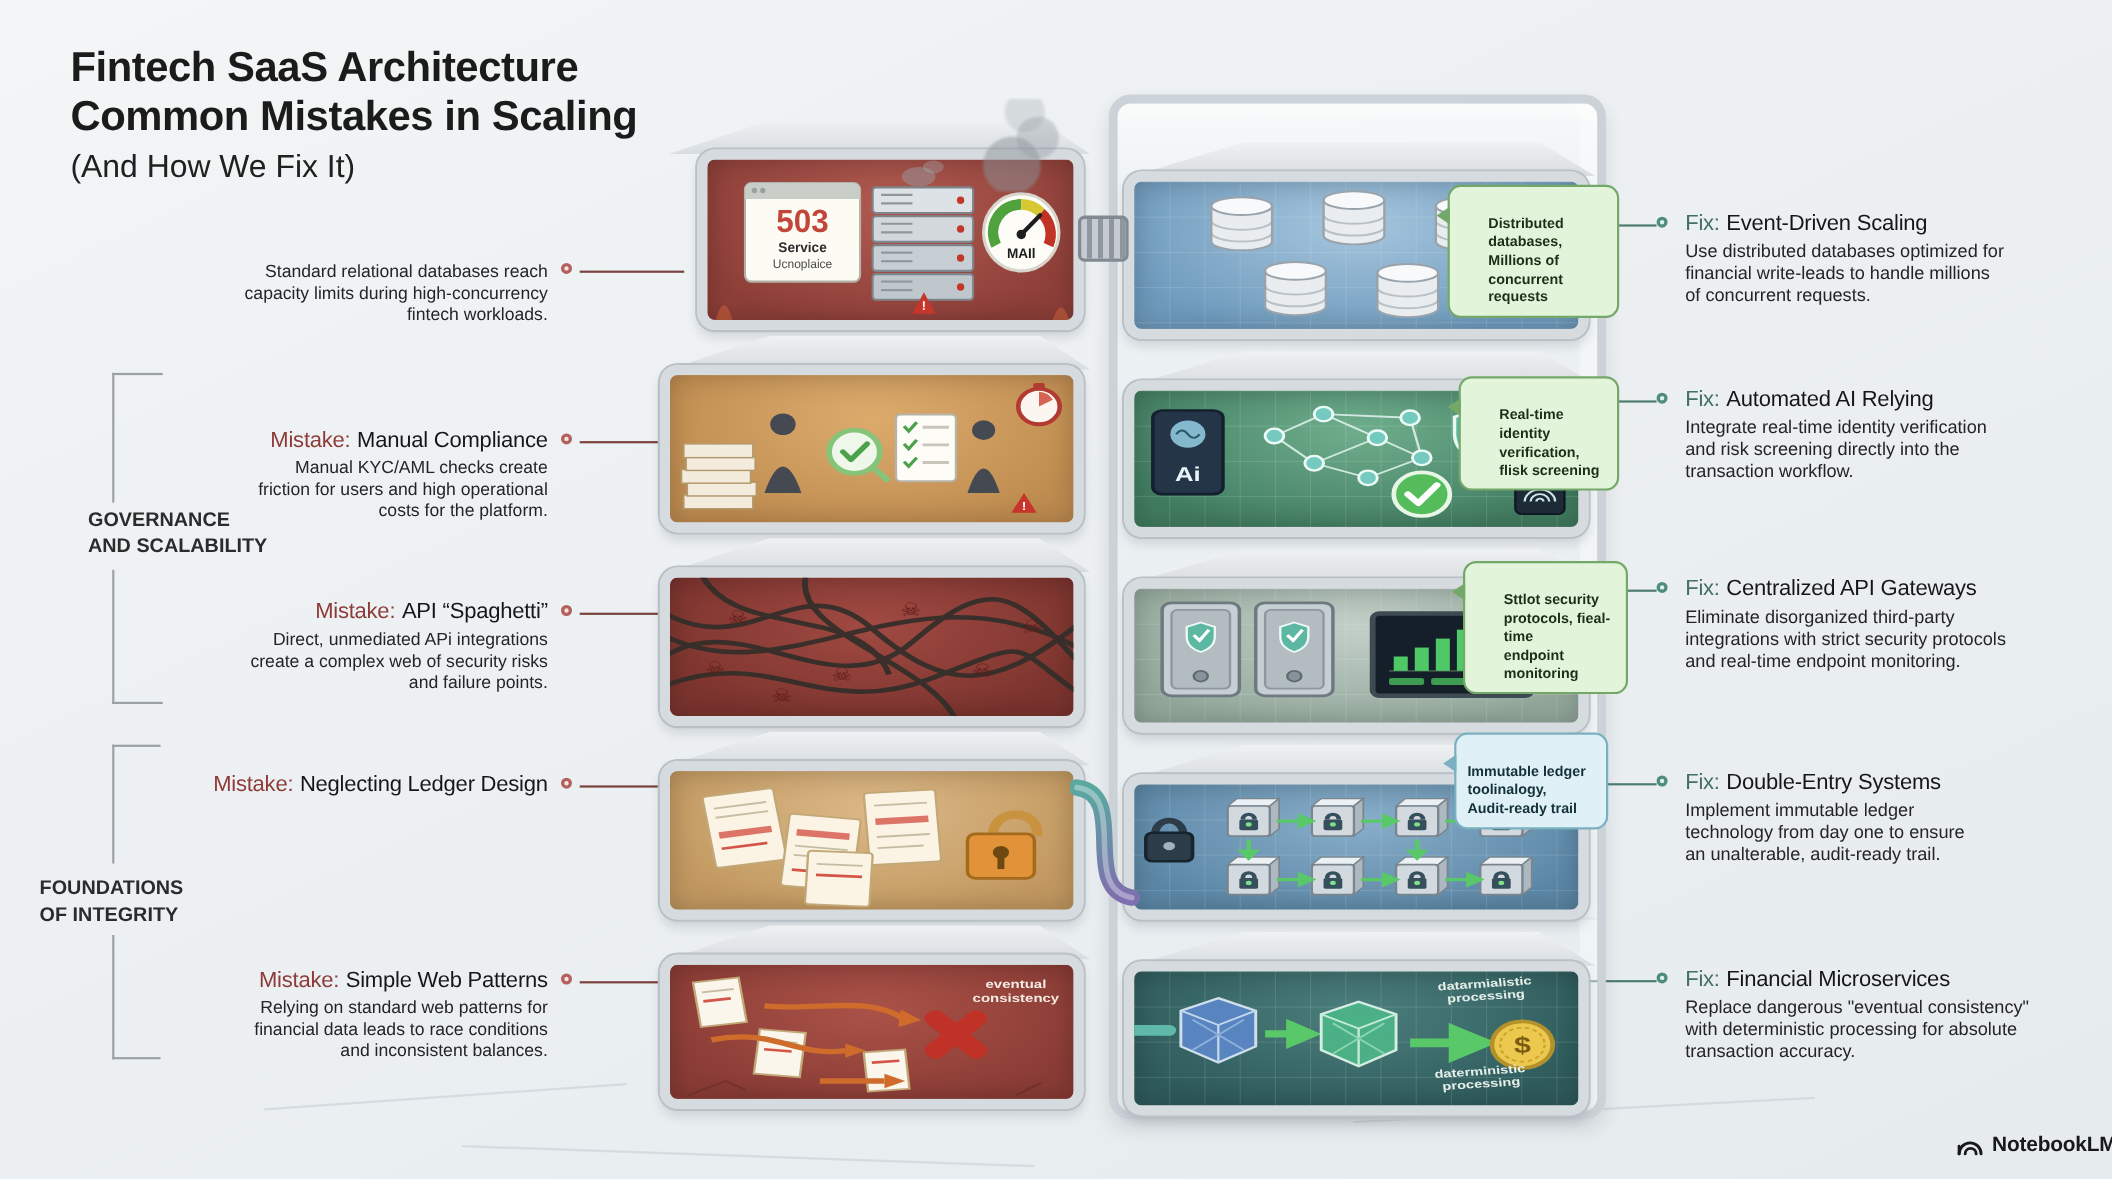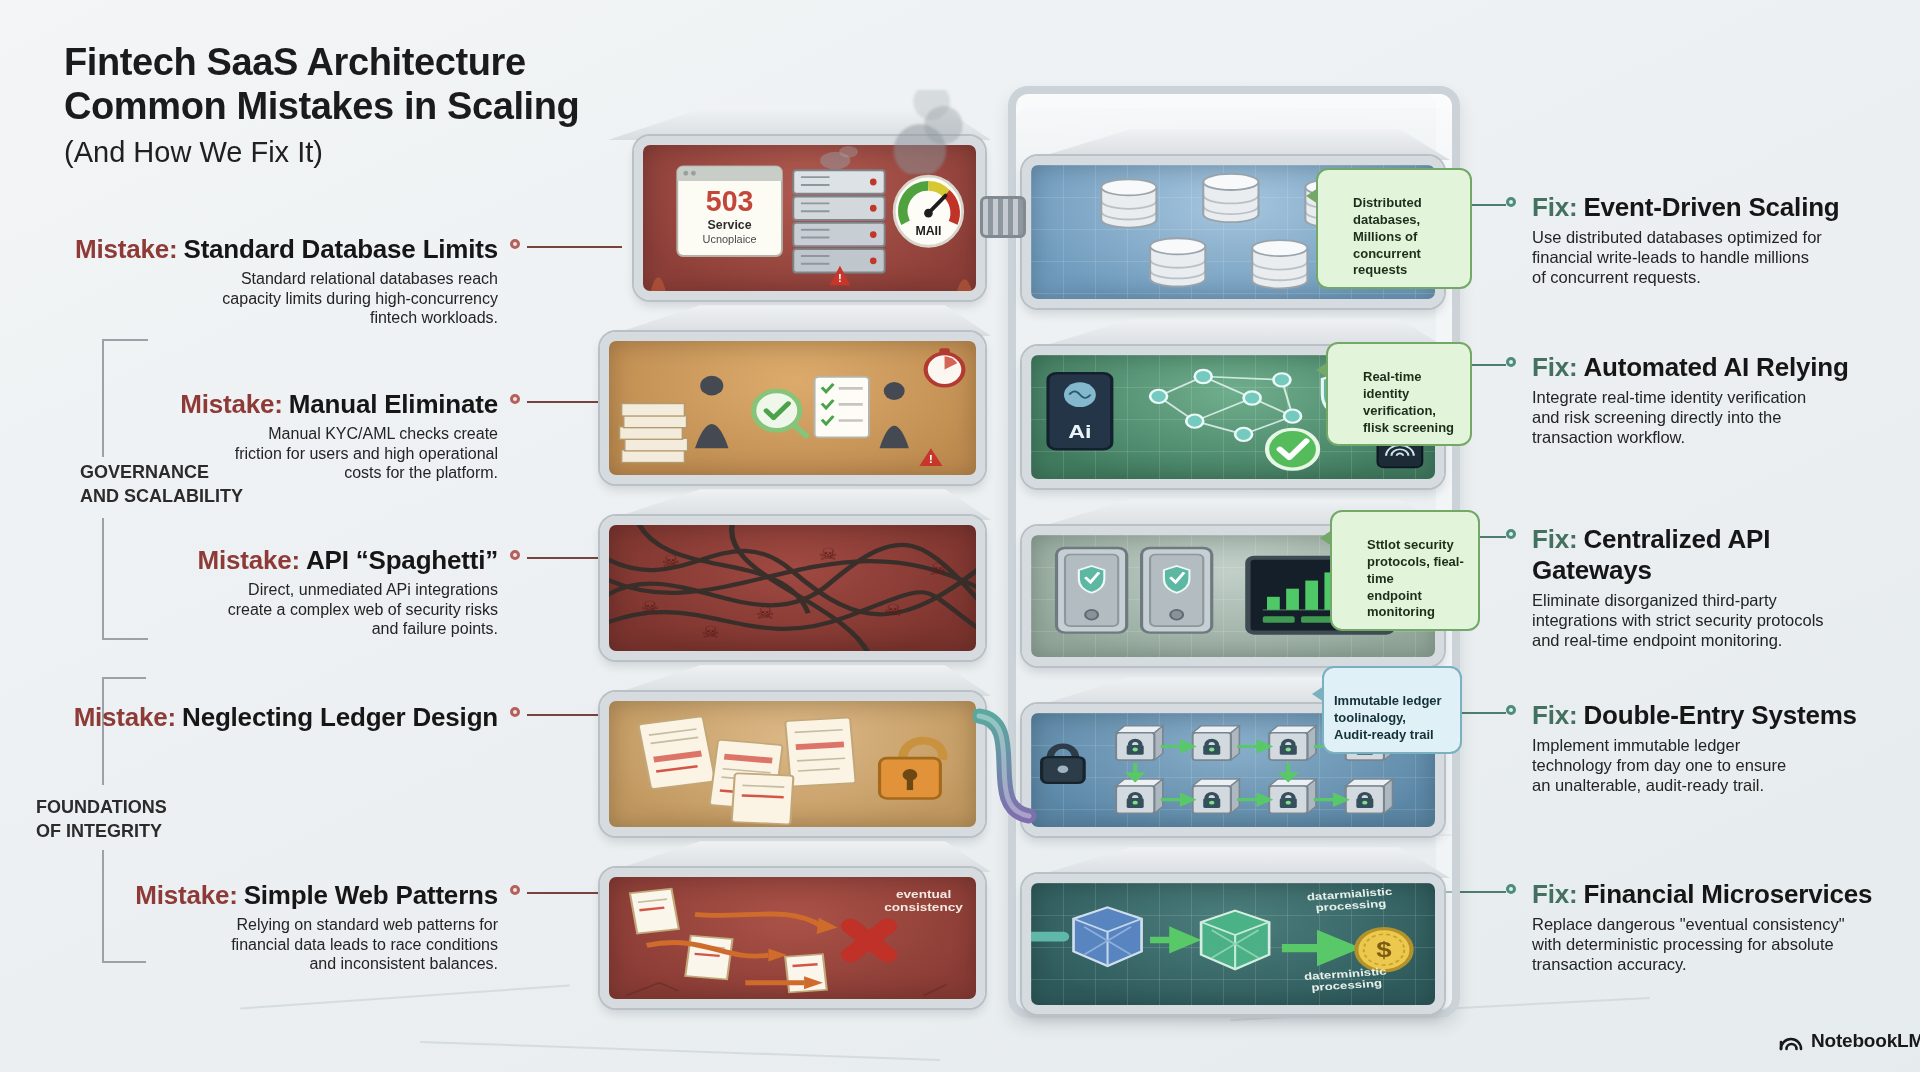--- a/index.html
+++ b/index.html
@@ -12,21 +12,21 @@
   .floor-line { position:absolute; height:2px; background:#d0d7db; opacity:.8; z-index:0; }
 
   
   .title-block { position:absolute; left:64px; top:40px; z-index:6; }
   .title { font-size:38px; font-weight:bold; color:#1b1b1b; line-height:1.16; letter-spacing:-.4px; }
   .subtitle { font-size:29px; font-weight:400; color:#202020; margin-top:8px; }
 
   
   .mistake { position:absolute; left:68px; width:430px; text-align:right; z-index:6; }
   .fix { position:absolute; left:1532px; width:360px; text-align:left; z-index:6; }
-  .m-head, .f-head { font-size:26px; font-weight:bold; color:#161616; letter-spacing:-.2px; }
+  .m-head, .f-head { font-size:20px; font-weight:normal; color:#161616; letter-spacing:-.2px; }
   .m-prefix { color:#8e3b38; margin-right:6px; }
   .f-prefix { color:#43705f; margin-right:6px; }
   .m-body, .f-body { font-size:16px; line-height:1.22; color:#242424; margin-top:4px; }
   .f-body { font-size:16.5px; }
 
   
   .connector { position:absolute; height:2px; z-index:1; }
   .connector.red { background:#7a423e; }
   .connector.teal { background:#4c7d6f; }
   .node { position:absolute; width:10px; height:10px; border-radius:50%; z-index:6; }
@@ -122,30 +122,29 @@
 AND SCALABILITY</div>
 
   <div class="bracket-line" style="left:102px;top:677px;width:44px;height:2px;"></div>
   <div class="bracket-line" style="left:102px;top:677px;width:2px;height:108px;"></div>
   <div class="bracket-line" style="left:102px;top:850px;width:2px;height:113px;"></div>
   <div class="bracket-line" style="left:102px;top:961px;width:44px;height:2px;"></div>
   <div class="group-label pre" style="left:36px;top:795px;">FOUNDATIONS
 OF INTEGRITY</div>
 
   <div class="mistake" style="top:234px;">
-    <div class="m-head"><span class="m-prefix">Mistake:</span><span>Standard Database Limits</span></div>
     <div class="m-body pre">Standard relational databases reach
 capacity limits during high-concurrency
 fintech workloads.</div>
   </div>
   <div class="connector red" style="left:527px;top:246px;width:95px;"></div>
   <div class="node red" style="left:510px;top:239px;"></div>
 
   <div class="mistake" style="top:389px;">
-    <div class="m-head"><span class="m-prefix">Mistake:</span><span>Manual Eliminate</span></div>
+    <div class="m-head"><span class="m-prefix">Mistake:</span><span>Manual Compliance</span></div>
     <div class="m-body pre">Manual KYC/AML checks create
 friction for users and high operational
 costs for the platform.</div>
   </div>
   <div class="connector red" style="left:527px;top:401px;width:95px;"></div>
   <div class="node red" style="left:510px;top:394px;"></div>
 
   <div class="mistake" style="top:545px;">
     <div class="m-head"><span class="m-prefix">Mistake:</span><span>API “Spaghetti”</span></div>
     <div class="m-body pre">Direct, unmediated APi integrations

